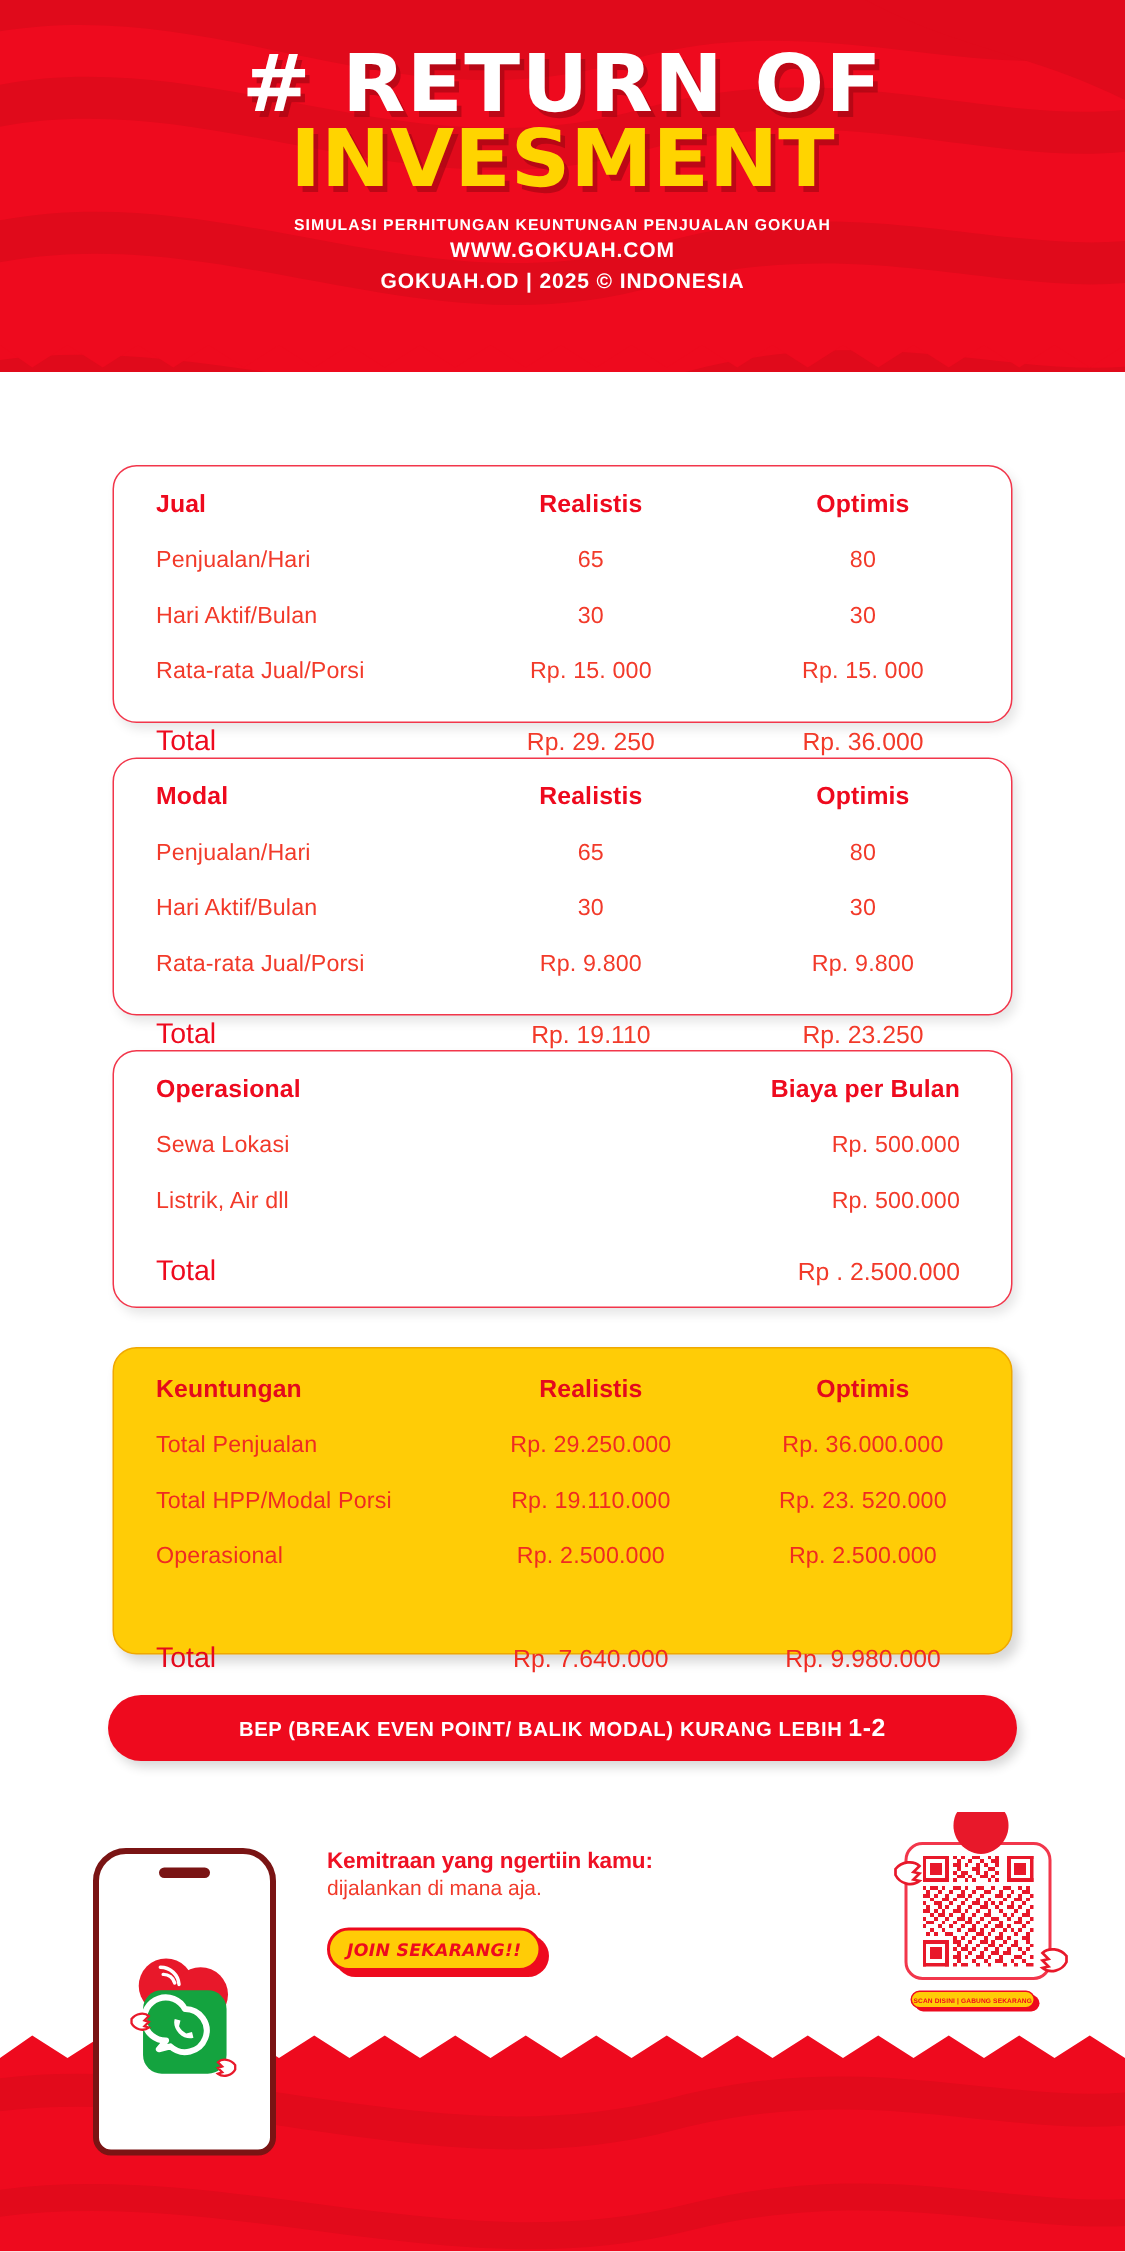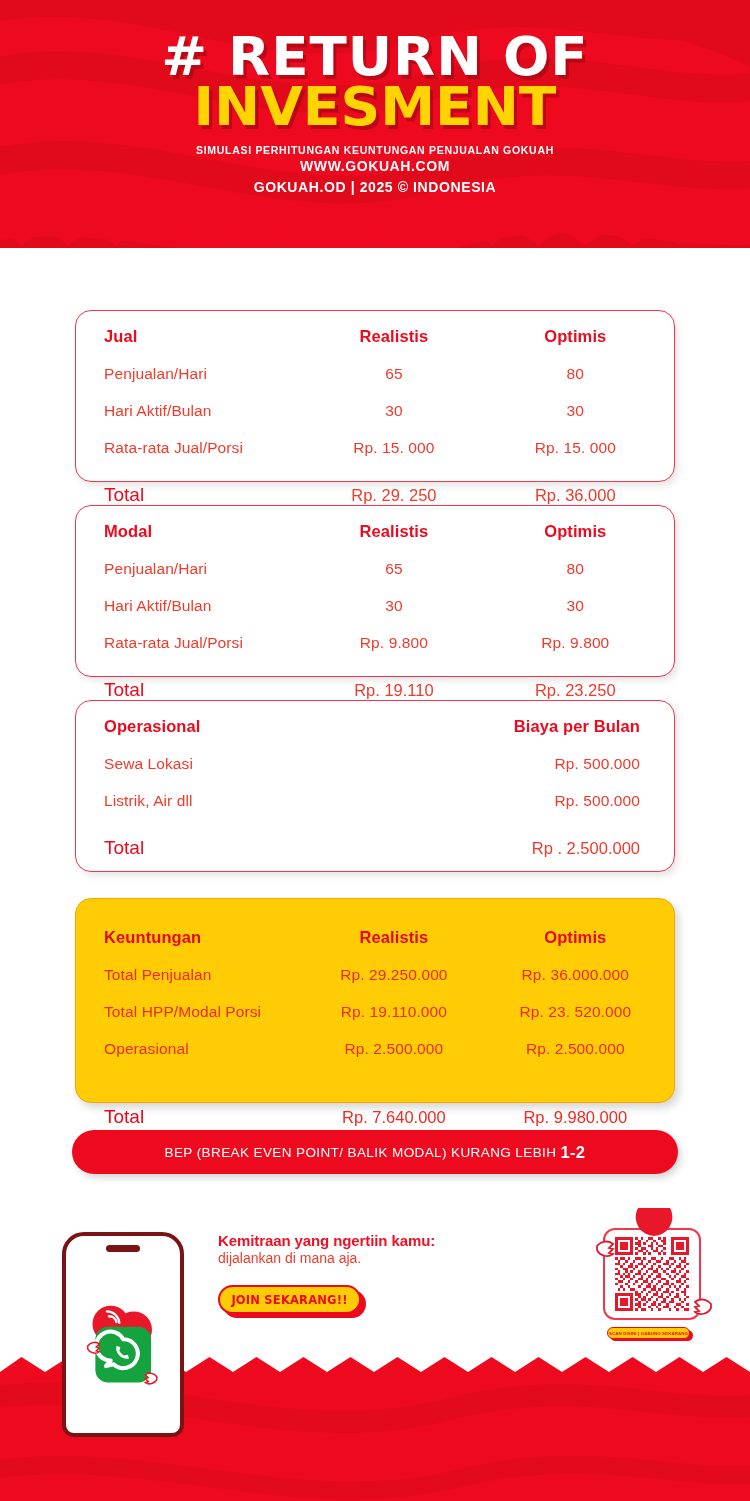--- a/index.html
+++ b/index.html
@@ -127,21 +127,21 @@
   
   .bep {
     position: absolute; left: 72px; top: 1130px;
     width: 606px; height: 44px;
     background: #ee0a1e;
     border-radius: 22px;
     display: flex; align-items: center; justify-content: center;
     box-shadow: 3px 4px 7px rgba(0,0,0,0.16);
   }
   .bep-text {
-    color: #fff; font-size: 13.5px; letter-spacing: 0.4px; font-weight: 400;
+    color: #fff; font-size: 13.5px; letter-spacing: 0.4px; font-weight: 700;
   }
   .bep-strong { font-weight: 800; font-size: 16.5px; margin-left: 4px; }
 
   
   .footer-white {
     position: absolute; left: 0; top: 1190px; width: 750px; height: 180px;
     background: #ffffff;
   }
   .zig-bottom {
     position: absolute; left: 0; top: 1345px; width: 750px; height: 156px;
@@ -175,21 +175,21 @@
     position:absolute; left: 5px; top: 5px; width: 143px; height: 28px;
     background:#ee0a1e; border-radius: 16px;
   }
   .join-btn {
     position: absolute; left: 0; top: 0; width: 143px; height: 29px;
     background: #ffcc06; border: 2.2px solid #ee0a1e; border-radius: 16px;
     display:flex; align-items:center; justify-content:center; cursor:pointer;
   }
   .join-label {
     font-family: "DejaVu Sans", sans-serif;
-    font-weight: 900; font-size: 11.5px; color: #ee0a1e; letter-spacing: 0.2px;
+    font-weight: 900; font-size: 11.5px; color: #ee0a1e; letter-spacing: 0.2px; font-style: italic;
   }
 
   .qr-block { position: absolute; left: 596px; top: 1228px; width: 112px; z-index: 5; }
   .qr-card {
     position: relative; width: 98px; height: 92px; margin: 0 auto;
     border: 2px solid #f2364b; border-radius: 12px; background: #fff;
     display:flex; align-items:center; justify-content:center;
   }
   .qr-img { width: 74px; height: 74px; }
   .qr-cap-wrap { position: relative; margin-top: 7px; width: 86px; margin-left: 11px; height: 14px; }
@@ -302,21 +302,21 @@
       <div class="c-label">Listrik, Air dll</div>
       <div class="c-right-wide">Rp. 500.000</div>
     </div>
     <div class="row total-row" style="margin-top:27px;">
       <div class="c-label">Total</div>
       <div class="c-right-wide">Rp . 2.500.000</div>
     </div>
   </div>
 
   <div class="card yellow" style="top:898px; height:205px;">
-    <div class="row hdr-row" style="margin-top:29px;">
+    <div class="row hdr-row" style="margin-top:18px;">
       <div class="c-label">Keuntungan</div>
       <div class="c-mid">Realistis</div>
       <div class="c-right">Optimis</div>
     </div>
     <div class="row data-row">
       <div class="c-label">Total Penjualan</div>
       <div class="c-mid">Rp. 29.250.000</div>
       <div class="c-right">Rp. 36.000.000</div>
     </div>
     <div class="row data-row">

